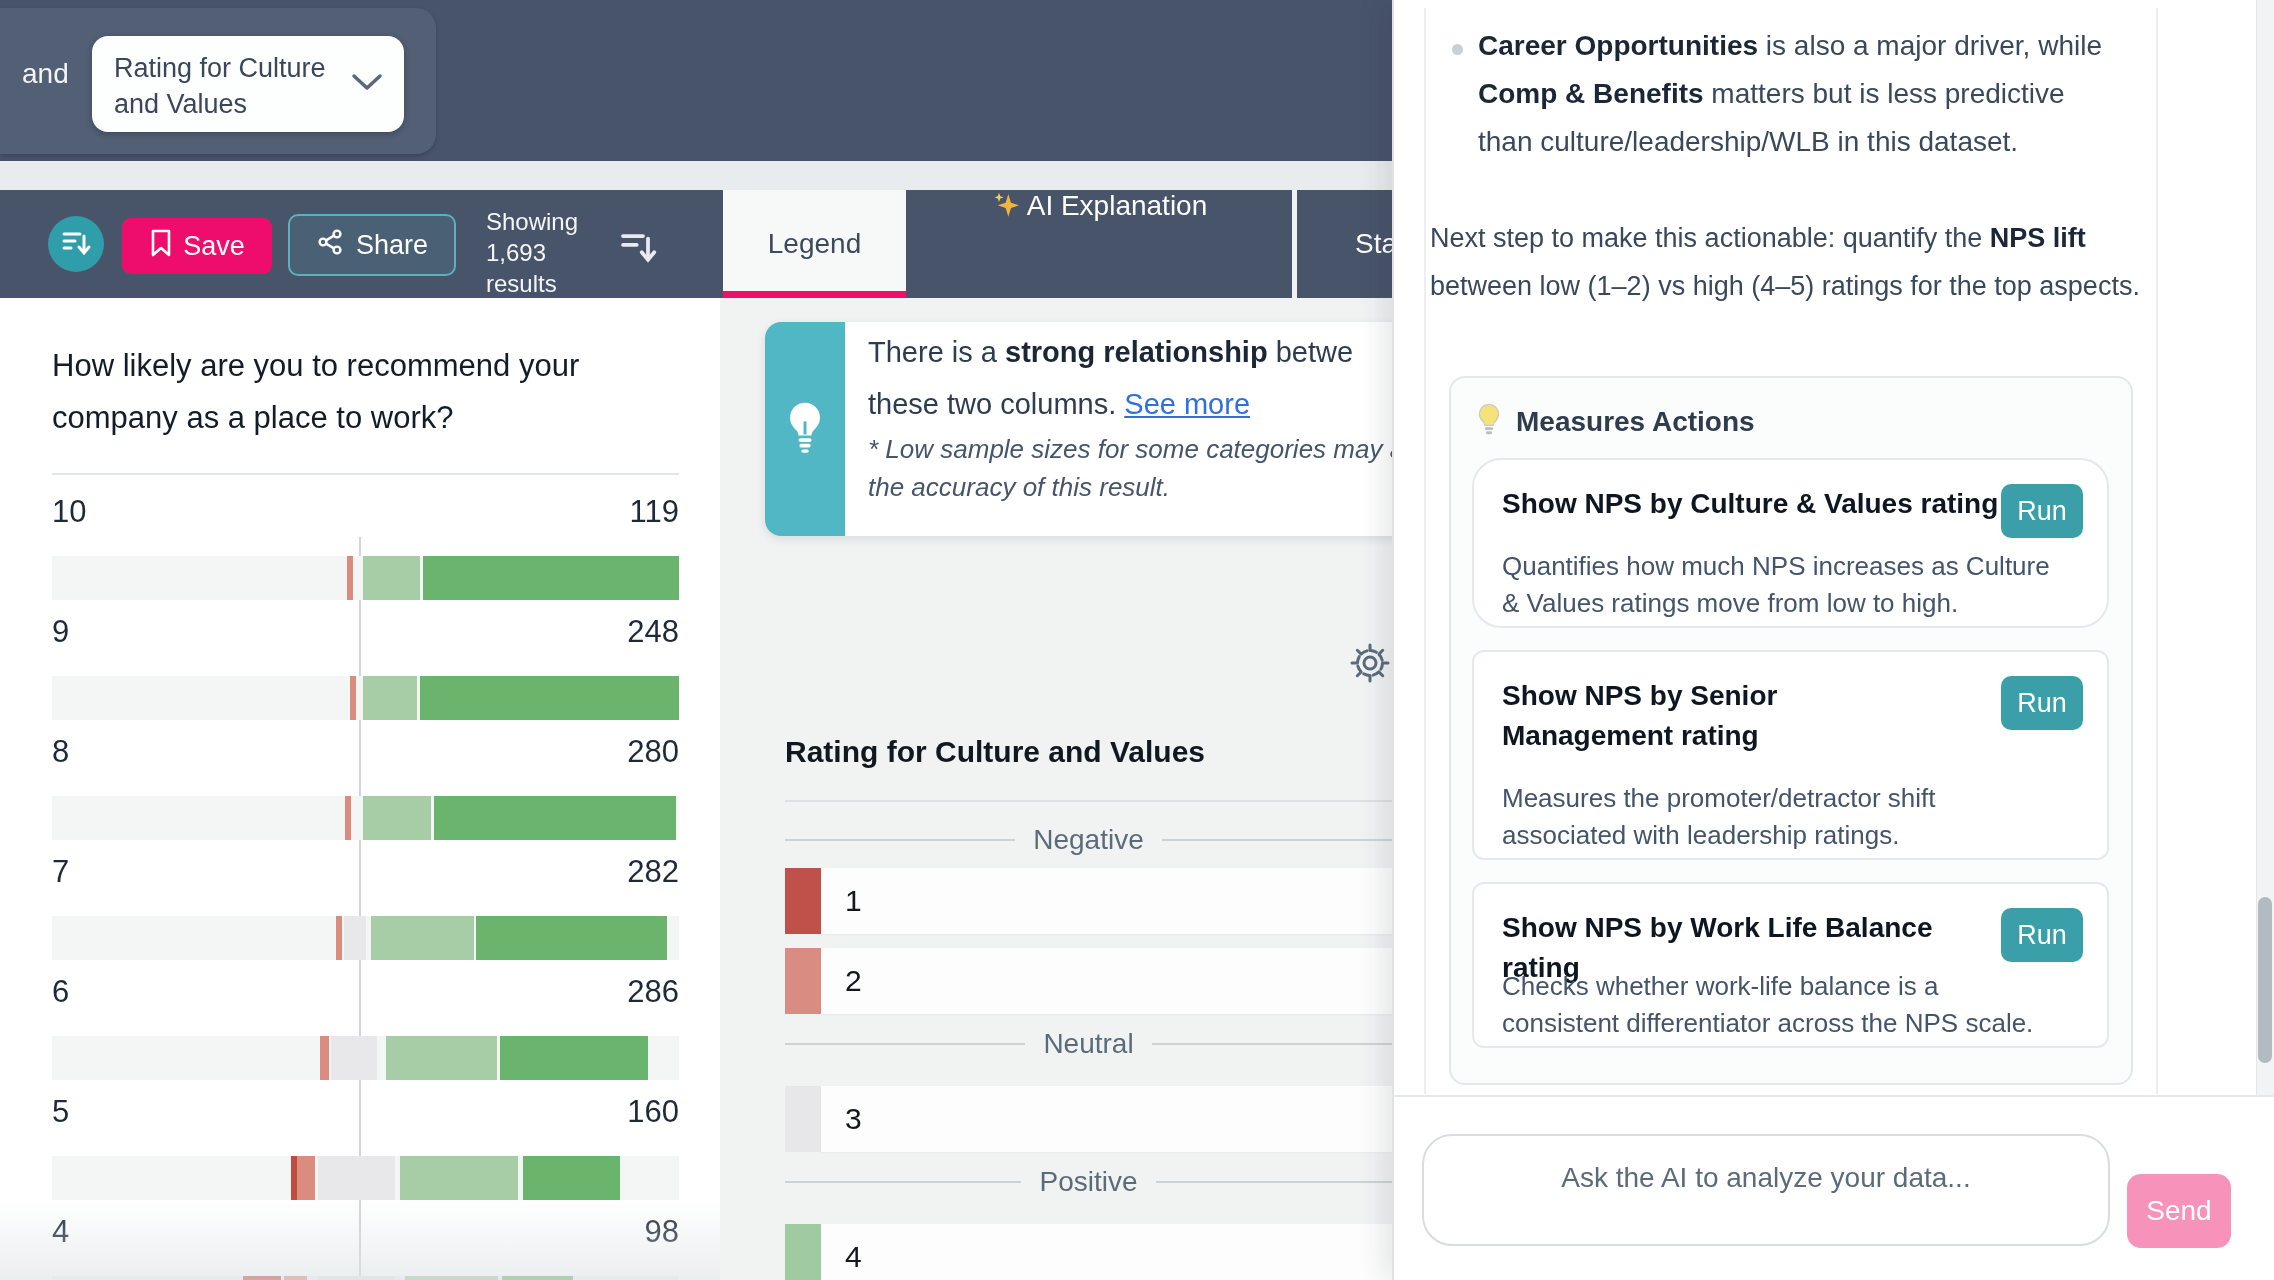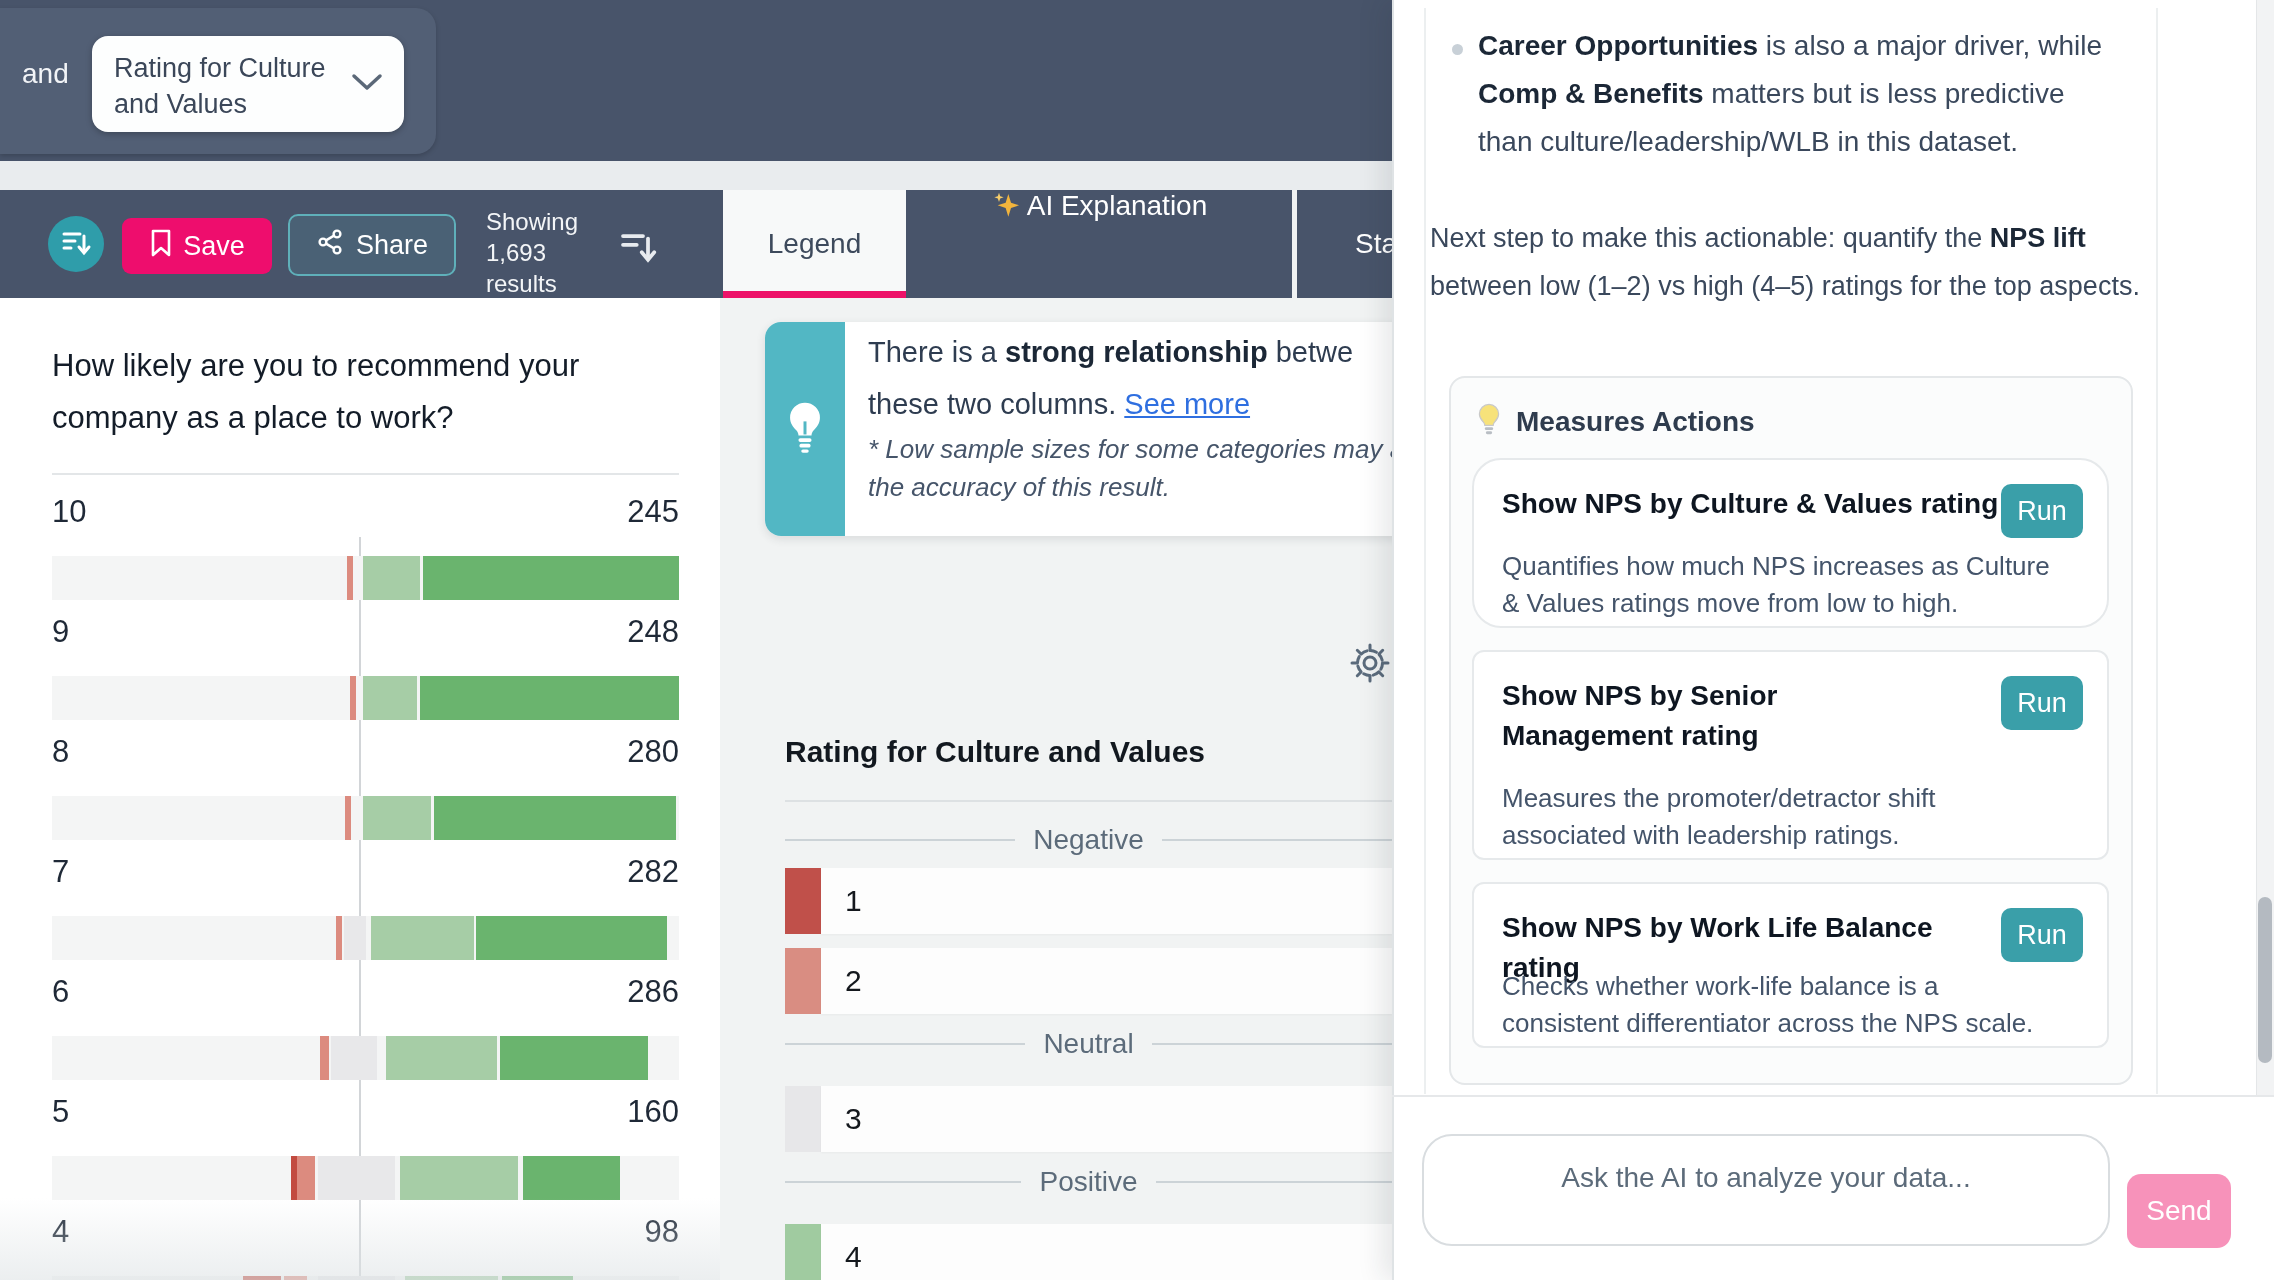--- a/index.html
+++ b/index.html
@@ -163,21 +163,21 @@
   <div class="abs" id="tab-stats">
     <span class="tlabel">Sta</span>
   </div>
 
   <div class="abs" id="chart-panel"></div>
   <div class="abs" id="chart-title">How likely are you to recommend your company as a place to work?</div>
   <div class="abs" id="chart-divider"></div>
   <div class="abs" id="center-line"></div>
   <div id="chart-rows">
       <div class="crow-label abs" style="left: 52px; top: 494px;">10</div>
-      <div class="crow-count abs" style="left: 559px; top: 494px;">245</div>
+      <div class="crow-count abs" style="left: 559px; top: 494px;">119</div>
       <div class="ctrack abs" style="left: 52px; top: 556px; width: 627px; height: 44px;">
         <div class="cseg" style="left: 295px; width: 6px; background: rgb(220, 139, 127);"></div>
         <div class="cseg" style="left: 311px; width: 57px; background: rgb(166, 205, 166);"></div>
         <div class="cseg" style="left: 371px; width: 256px; background: rgb(106, 180, 110);"></div>
       </div>
       <div class="crow-label abs" style="left: 52px; top: 614px;">9</div>
       <div class="crow-count abs" style="left: 559px; top: 614px;">248</div>
       <div class="ctrack abs" style="left: 52px; top: 676px; width: 627px; height: 44px;">
         <div class="cseg" style="left: 298px; width: 6px; background: rgb(220, 139, 127);"></div>
         <div class="cseg" style="left: 311px; width: 54px; background: rgb(166, 205, 166);"></div>

